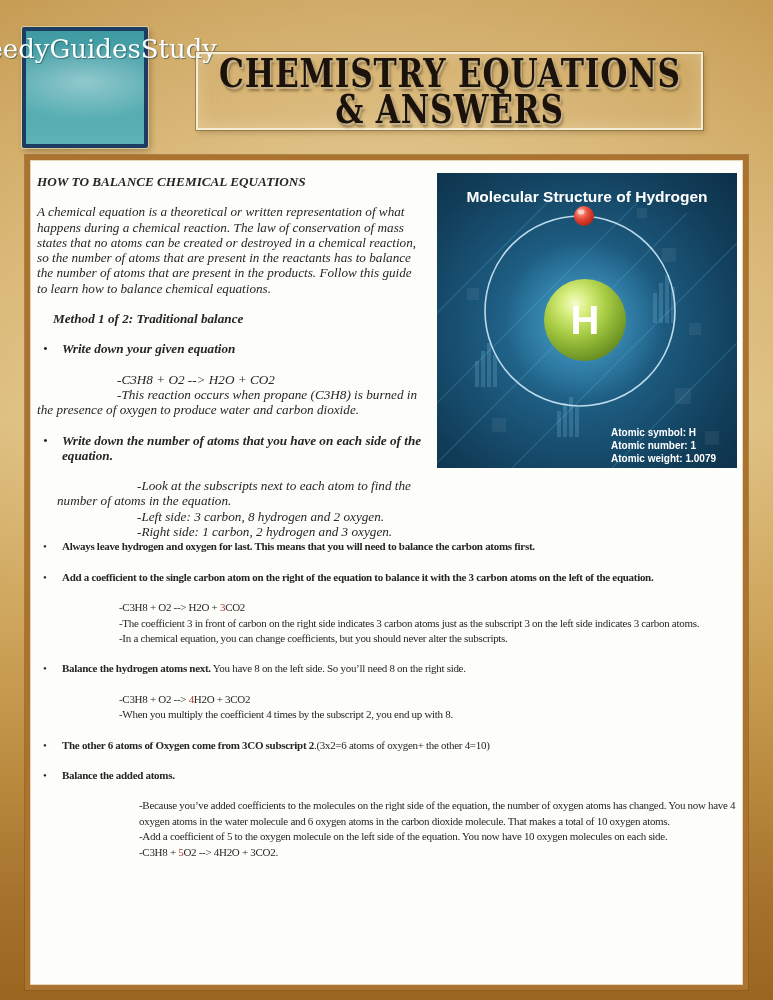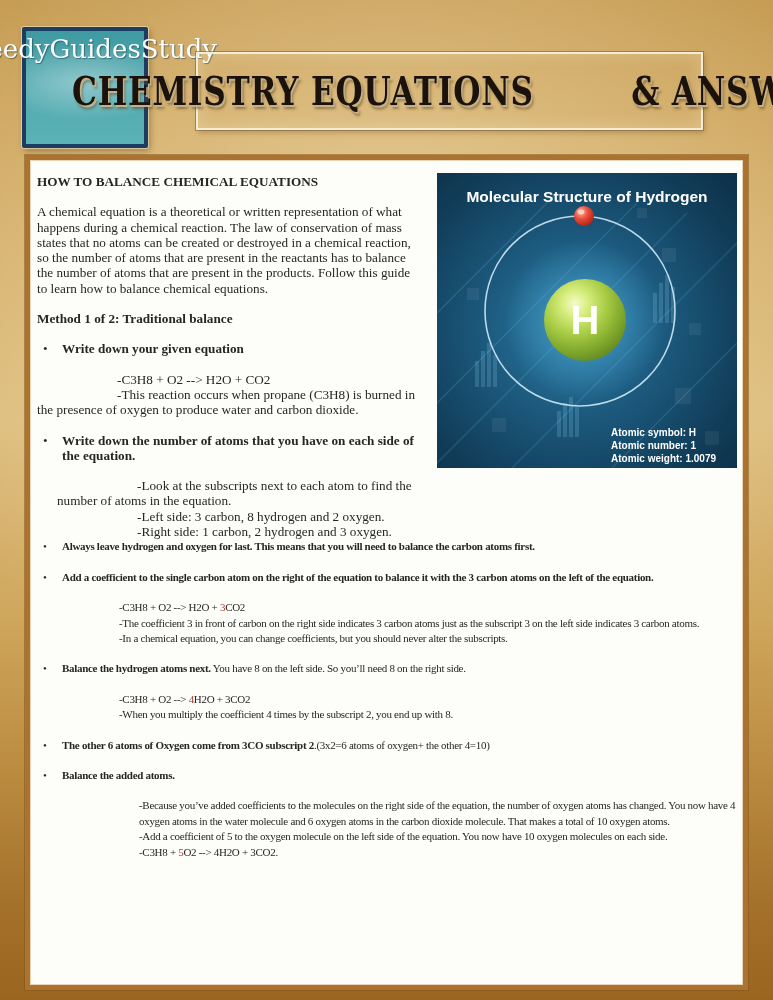--- a/index.html
+++ b/index.html
@@ -24,45 +24,45 @@
     display:flex; flex-direction:row; justify-content:center; text-align:center;
   }
   .logo-line {
     font-family:"DejaVu Serif", serif; color:#ffffff; font-size:26px; line-height:37px;
     text-shadow:1px 1px 1px rgba(20,60,70,.55);
   }
   .banner {
     position:absolute; left:196px; top:52px; width:507px; height:78px;
     border:2px solid #f3ecd6;
     box-shadow:0 0 0 1px rgba(125,95,45,.55), 2px 3px 5px rgba(80,50,10,.25), inset 0 0 18px rgba(255,250,230,.25);
-    display:flex; flex-direction:row; justify-content:center; align-items:center;
+    display:flex; flex-direction:column; justify-content:center; align-items:center;
   }
   .banner-line {
     display:inline-block; white-space:nowrap;
     font-family:"DejaVu Serif", serif; font-weight:bold; font-size:40px; line-height:36px;
     color:#1b130b; letter-spacing:1px; transform:scaleX(.78);
     text-shadow:2px 2px 0 #c3b089, 3px 4px 3px rgba(80,55,20,.5);
   }
 
   
   .panel {
     position:absolute; left:25px; top:155px; width:723px; height:835px;
     background:#fdfdfa; border:5px solid #ab7230;
     box-shadow:0 0 0 1px rgba(130,85,25,.55), inset 0 0 0 1px rgba(200,150,80,.4);
   }
   .panel-content {
     position:relative; width:100%; height:100%; padding:14px 6px 0 7px;
     color:#272625; font-size:13.2px; line-height:15.3px; overflow:hidden;
   }
-  .col-left { width:397px; }
+  .col-left { width:397px;font-style:italic; }
   .full { width:100%; font-size:11px; line-height:15.4px; letter-spacing:-.3px; }
 
   .doc-heading { font-weight:bold; margin:0 0 15px 0; }
   .intro       { margin:0 12px 15px 0; }
-  .method      { font-weight:bold; margin:0 0 15px 0; }
+  .method      { font-weight:bold; margin:0 0 15px 16px; }
 
   .bullet { position:relative; padding-left:25px; margin:0 0 15px 0; }
   .bullet::before { content:"\2022"; position:absolute; left:6px; top:0; }
   .bullet .b { font-weight:bold; }
 
   .subgroup { margin:0 0 15px 0; }
   .subgroup:last-child { margin-bottom:0;margin-left:20px; }
   .subline-flush { text-indent:80px; }           
   .subline-hang  { padding-left:82px; }          
   .hl { color:#ab3a2c; }

